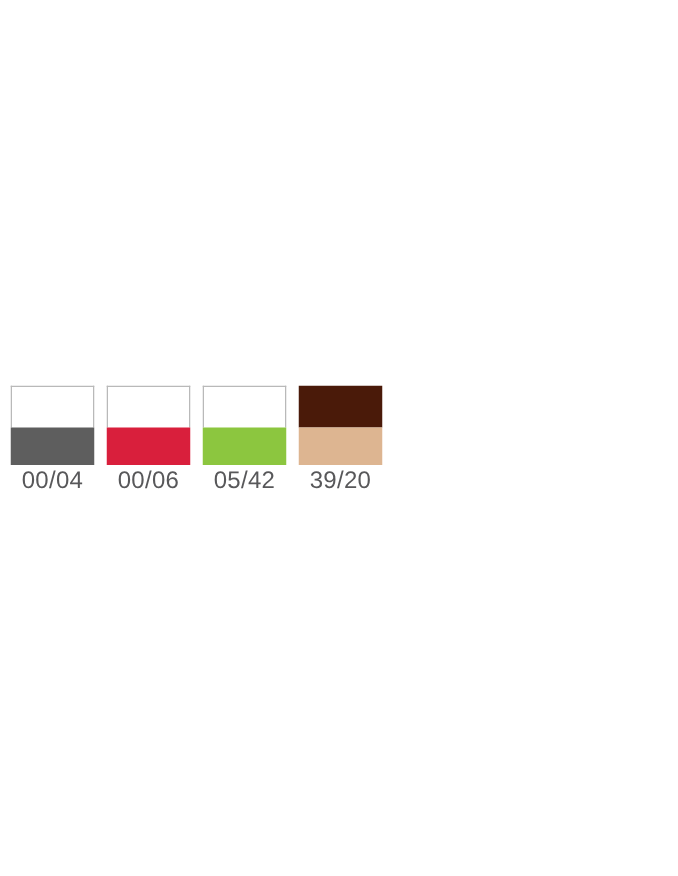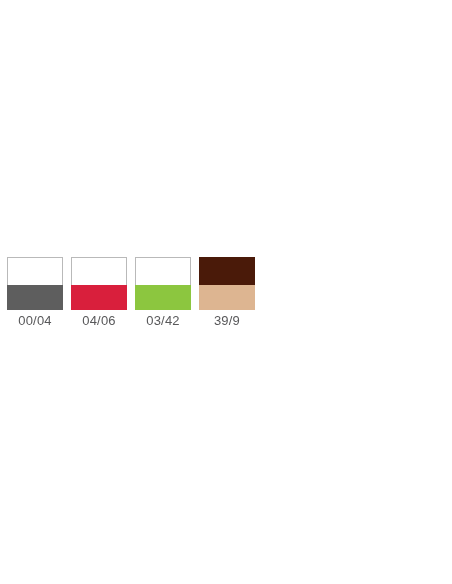--- a/index.html
+++ b/index.html
@@ -72,21 +72,21 @@
     border-bottom: none;
   }
 
   .swatch-half.outlined-bottom {
     border: 1px solid #b9b9b9;
     border-top: none;
   }
 
   .swatch-label {
     margin-top: 4px;
-    font-size: 13px;
+    font-size: 16px;
     line-height: 14px;
     letter-spacing: 0.2px;
     color: #58585a;
     text-align: right;
     white-space: nowrap;
     font-family: "Liberation Sans", sans-serif;
   }
 </style>
 </head>
 <body>
@@ -98,30 +98,30 @@
           <div class="swatch-half top outlined-top" style="background: rgb(255, 255, 255);"></div>
           <div class="swatch-half bottom" style="background: rgb(94, 94, 94);"></div>
         </div>
         <div class="swatch-label">00/04</div>
       </div>
       <div class="swatch-cell">
         <div class="swatch-box">
           <div class="swatch-half top outlined-top" style="background: rgb(255, 255, 255);"></div>
           <div class="swatch-half bottom" style="background: rgb(217, 31, 60);"></div>
         </div>
-        <div class="swatch-label">04/06</div>
+        <div class="swatch-label">00/06</div>
       </div>
       <div class="swatch-cell">
         <div class="swatch-box">
           <div class="swatch-half top outlined-top" style="background: rgb(255, 255, 255);"></div>
           <div class="swatch-half bottom" style="background: rgb(140, 198, 63);"></div>
         </div>
-        <div class="swatch-label">03/42</div>
+        <div class="swatch-label">05/42</div>
       </div>
       <div class="swatch-cell">
         <div class="swatch-box">
           <div class="swatch-half top" style="background: rgb(74, 26, 9);"></div>
           <div class="swatch-half bottom" style="background: rgb(221, 181, 145);"></div>
         </div>
-        <div class="swatch-label">39/9</div>
+        <div class="swatch-label">39/20</div>
       </div>
     </div>
 </div>
 
 </body></html>

